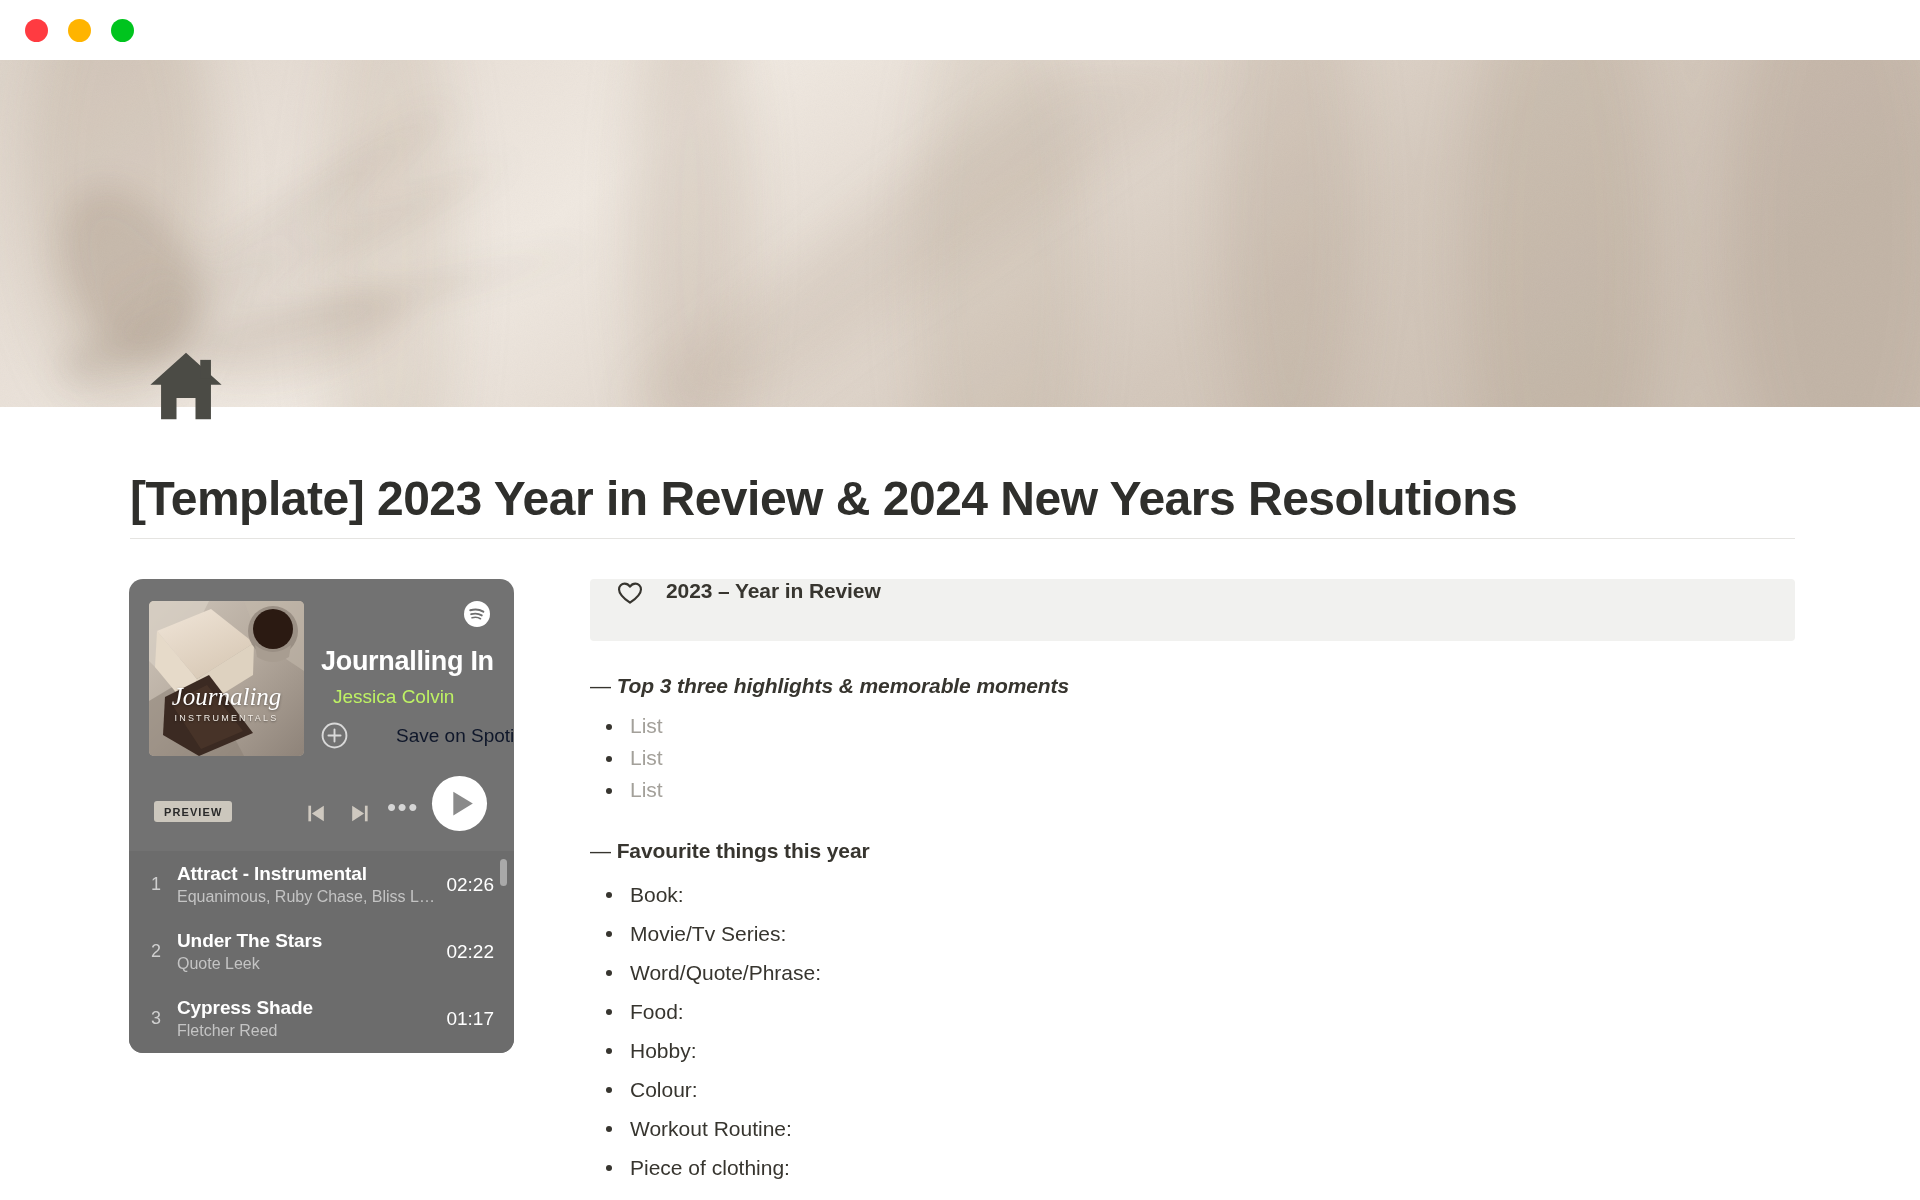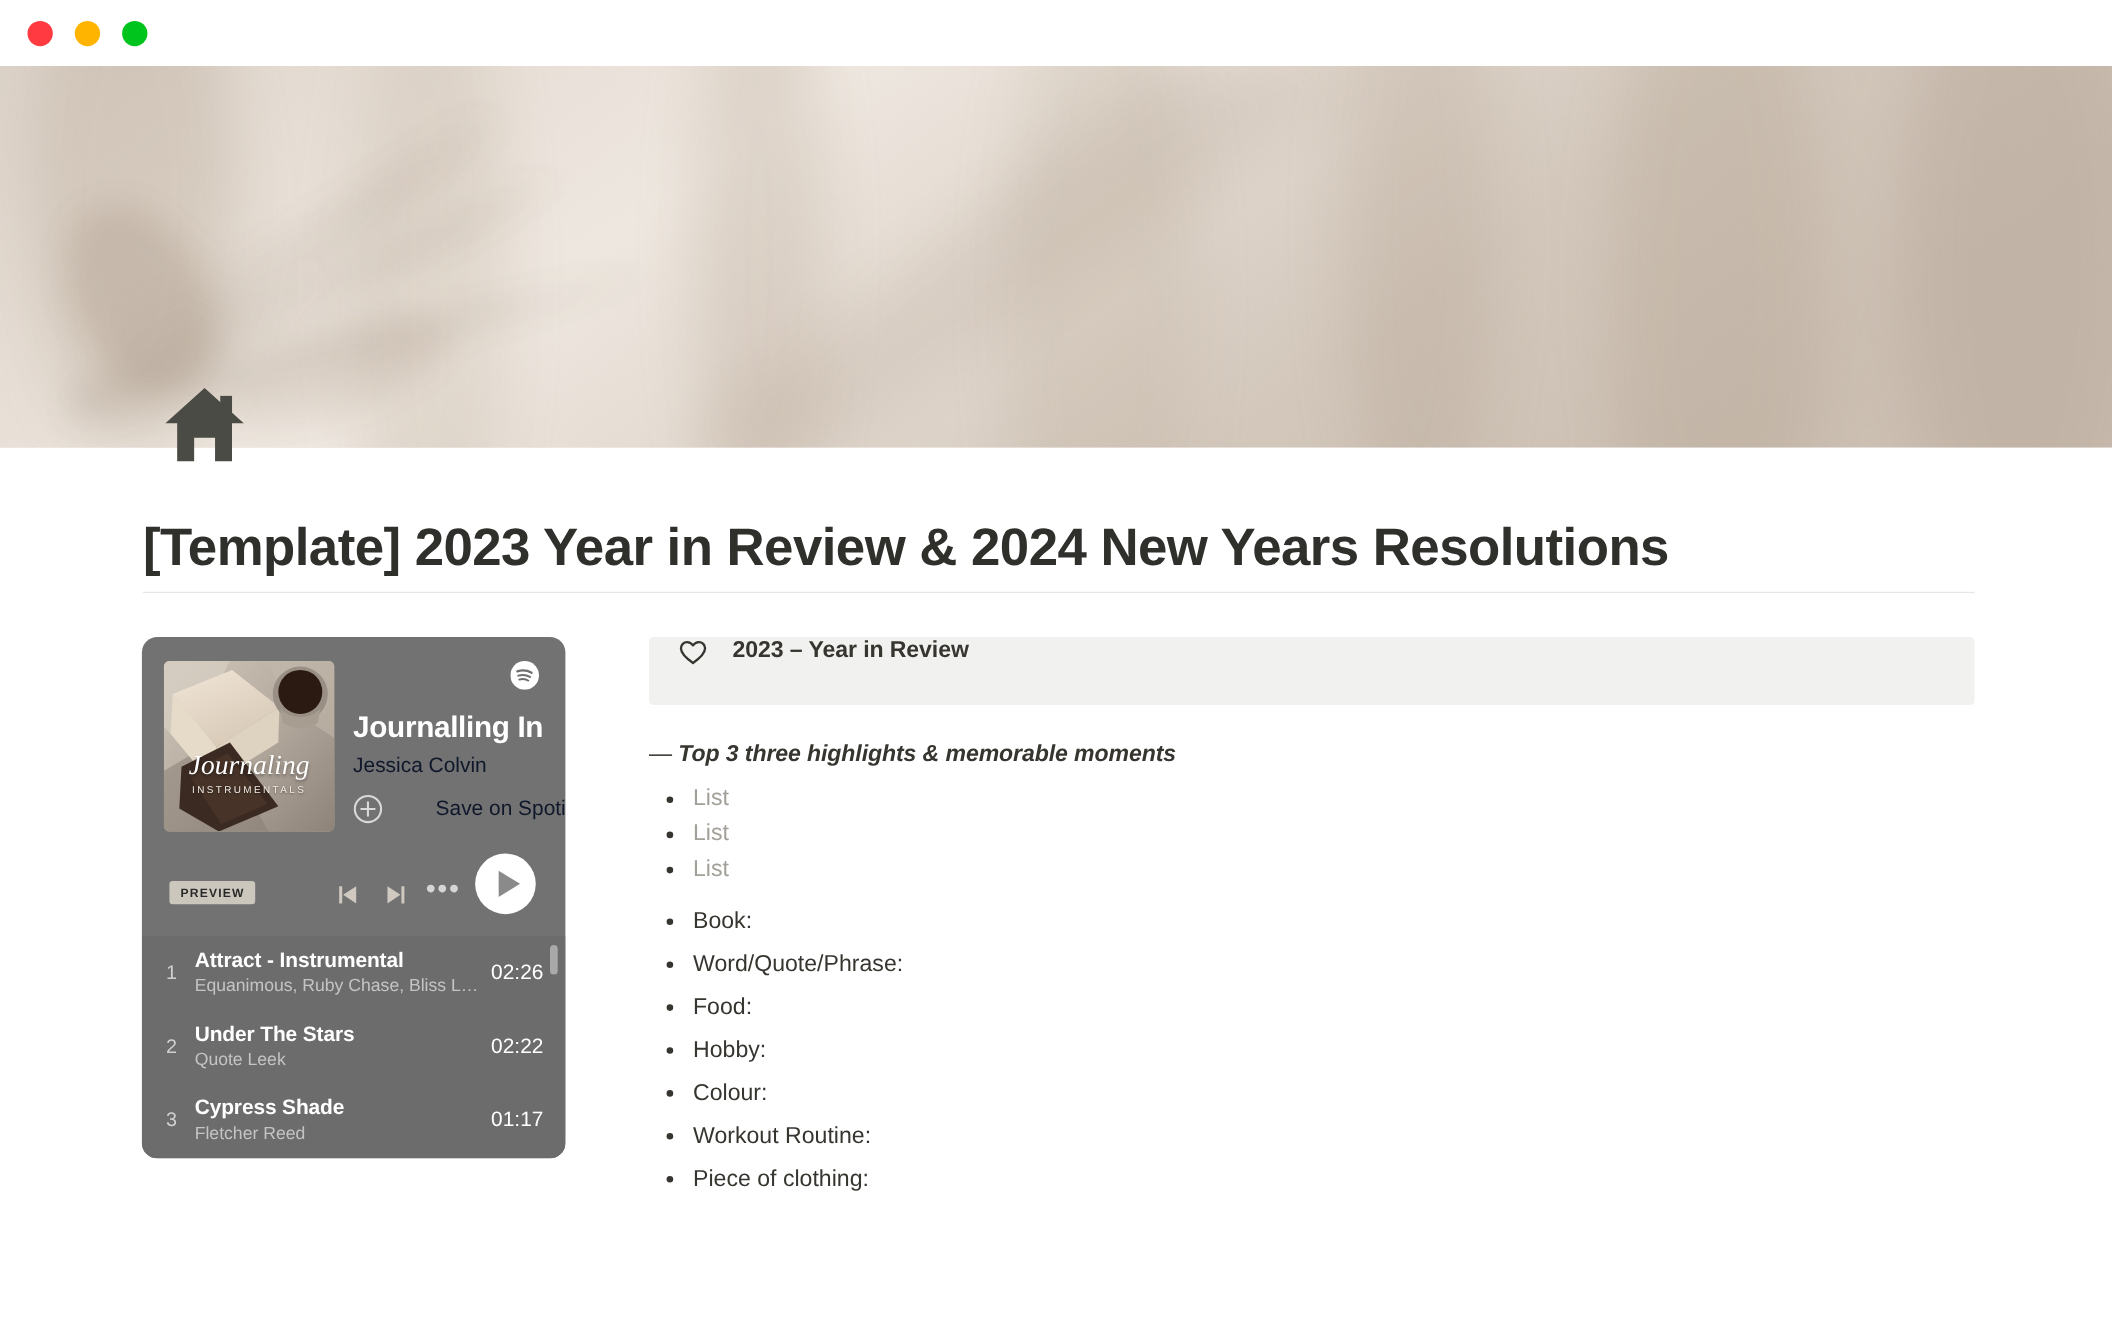--- a/index.html
+++ b/index.html
@@ -133,23 +133,23 @@
     width: 205px;
     font-size: 27px;
     font-weight: 700;
     color: #ffffff;
     white-space: nowrap;
     overflow: hidden;
     letter-spacing: -0.3px;
   }
   .sp-track-artist {
     position: absolute;
-    left: 192px; top: 107px;
+    left: 204px; top: 107px;
     font-size: 19px;
-    color: #0f172a;
+    color: #bef264;
     white-space: nowrap;
   }
   .sp-save {
     position: absolute;
     left: 192px; top: 143px;
     display: flex;
     align-items: center;
     gap: 11px;
   }
   .sp-save-label { font-size: 19px; color: #0f172a; white-space: nowrap; margin-left: 37px; }
@@ -487,23 +487,27 @@
     <div class="section-head">
       <span class="dash">— </span><span class="em">Top 3 three highlights &amp; memorable moments</span>
     </div>
 
     <ul class="bullets">
       <li class="placeholder">List</li>
       <li class="placeholder">List</li>
       <li class="placeholder">List</li>
     </ul>
 
+    <div class="section-head">
+      <span class="dash">— </span><span class="bold">Favourite things this year</span>
+    </div>
 
     <ul class="bullets spaced">
       <li>Book:</li>
+      <li>Movie/Tv Series:</li>
       <li>Word/Quote/Phrase:</li>
       <li>Food:</li>
       <li>Hobby:</li>
       <li>Colour:</li>
       <li>Workout Routine:</li>
       <li>Piece of clothing:</li>
     </ul>
   </div>
 </div>
 

